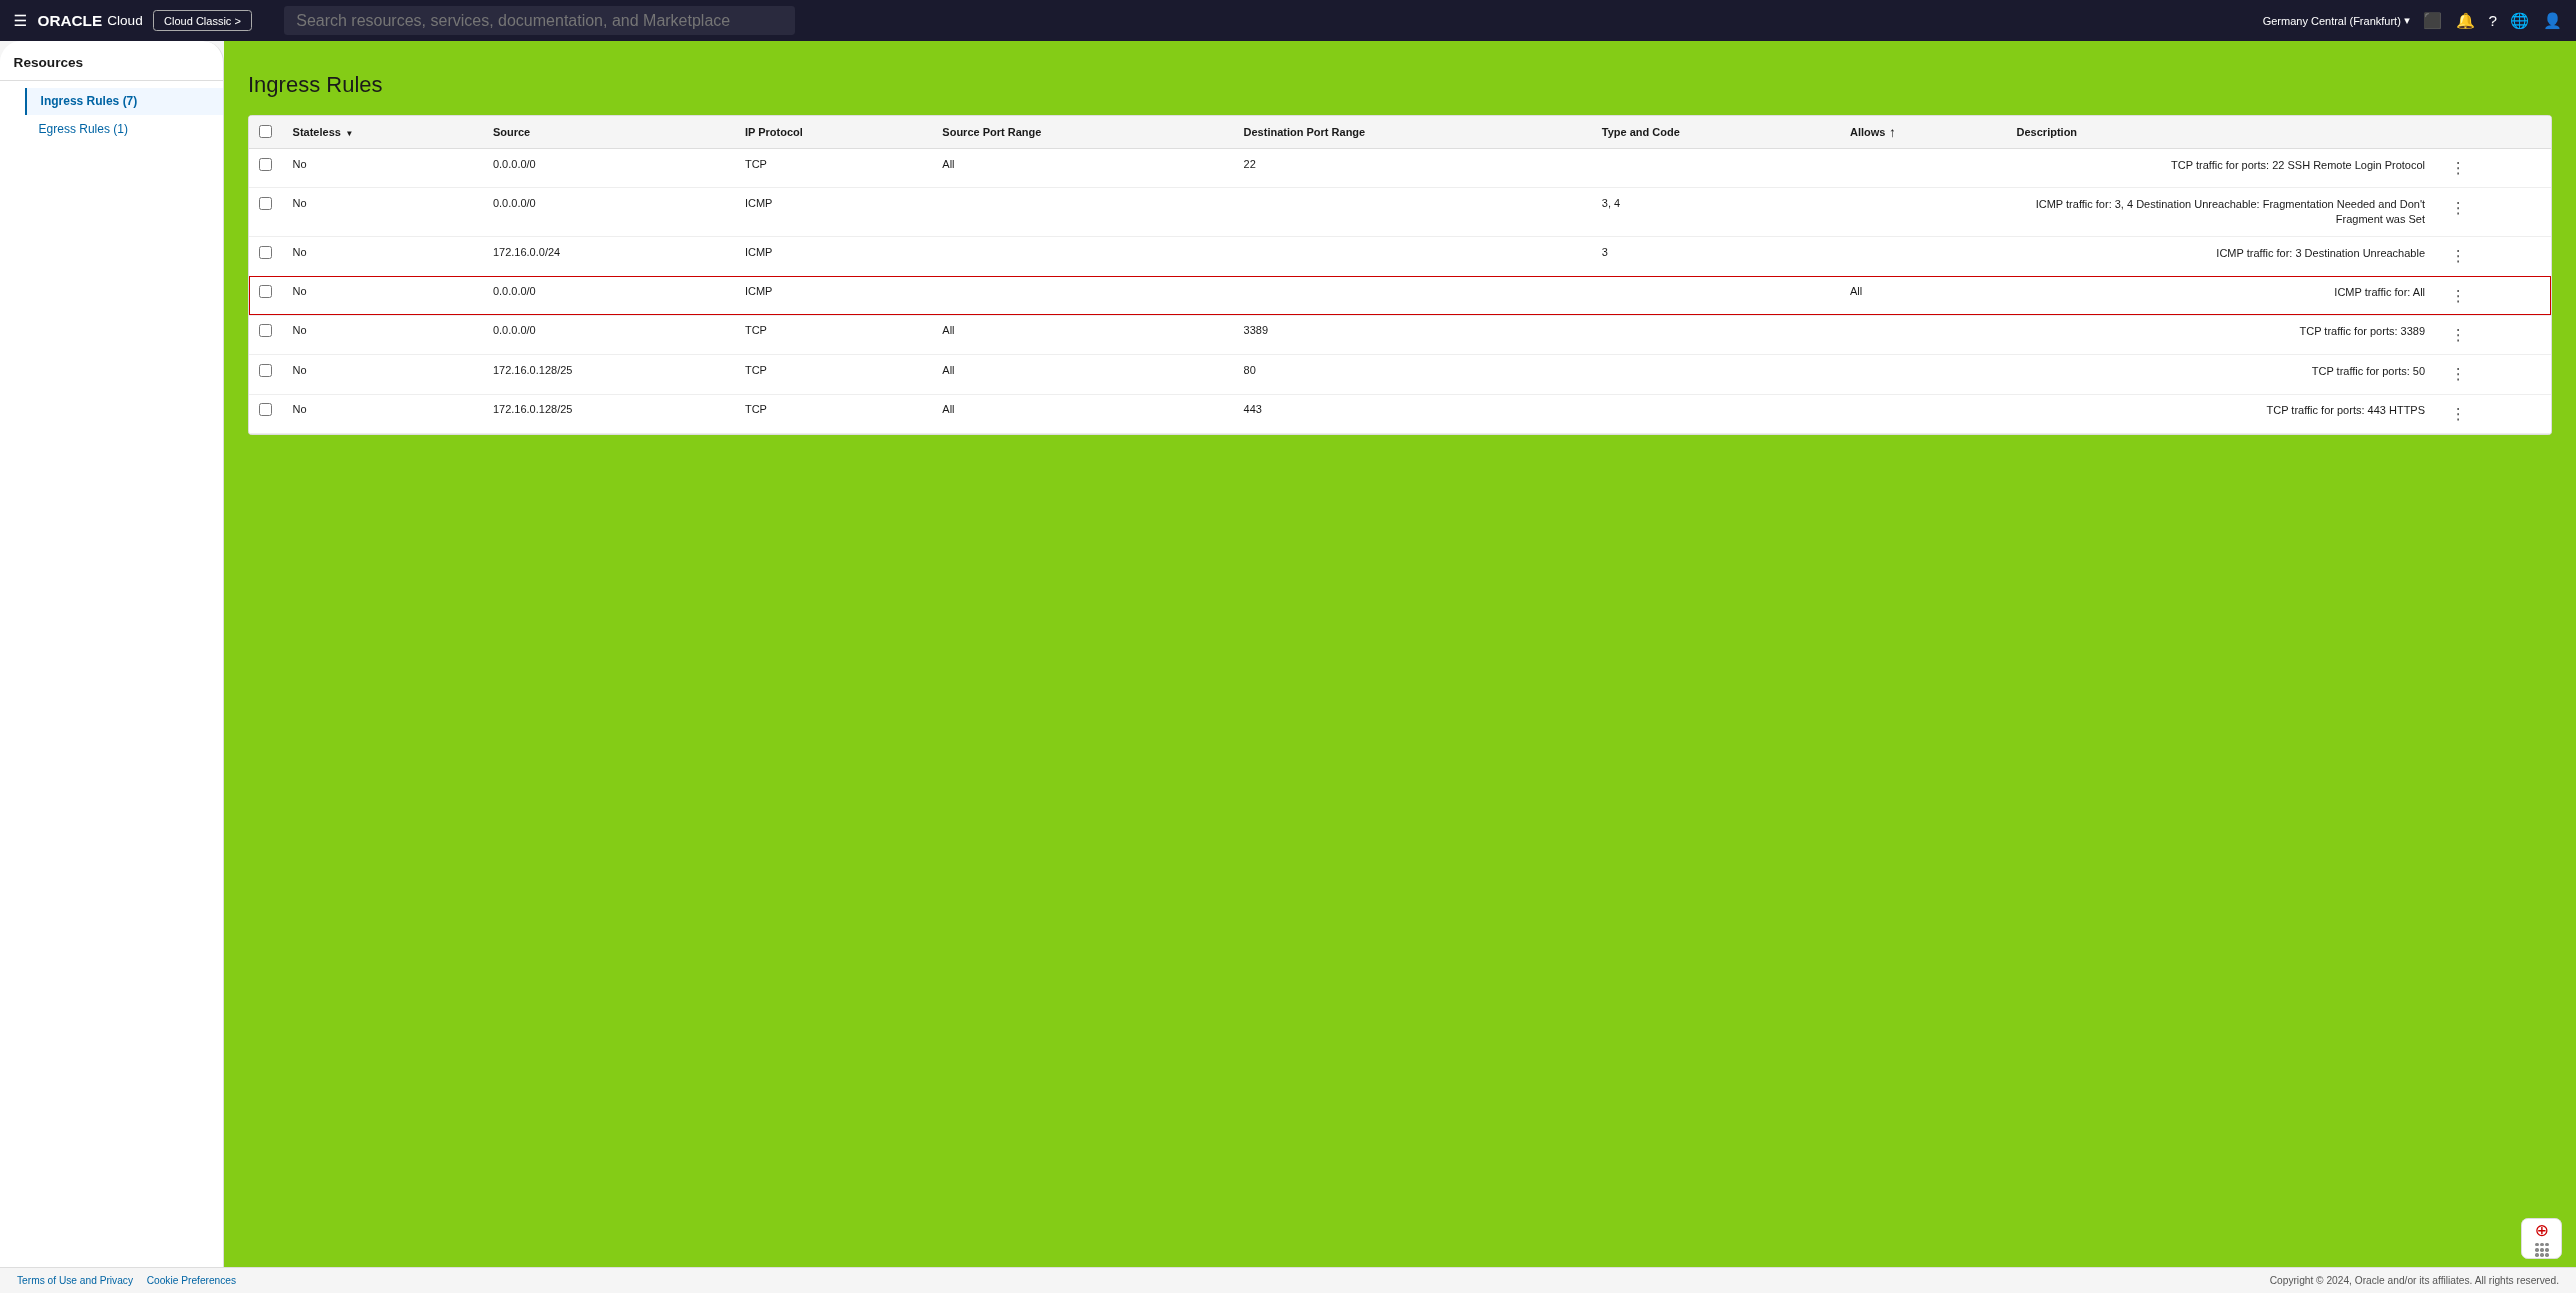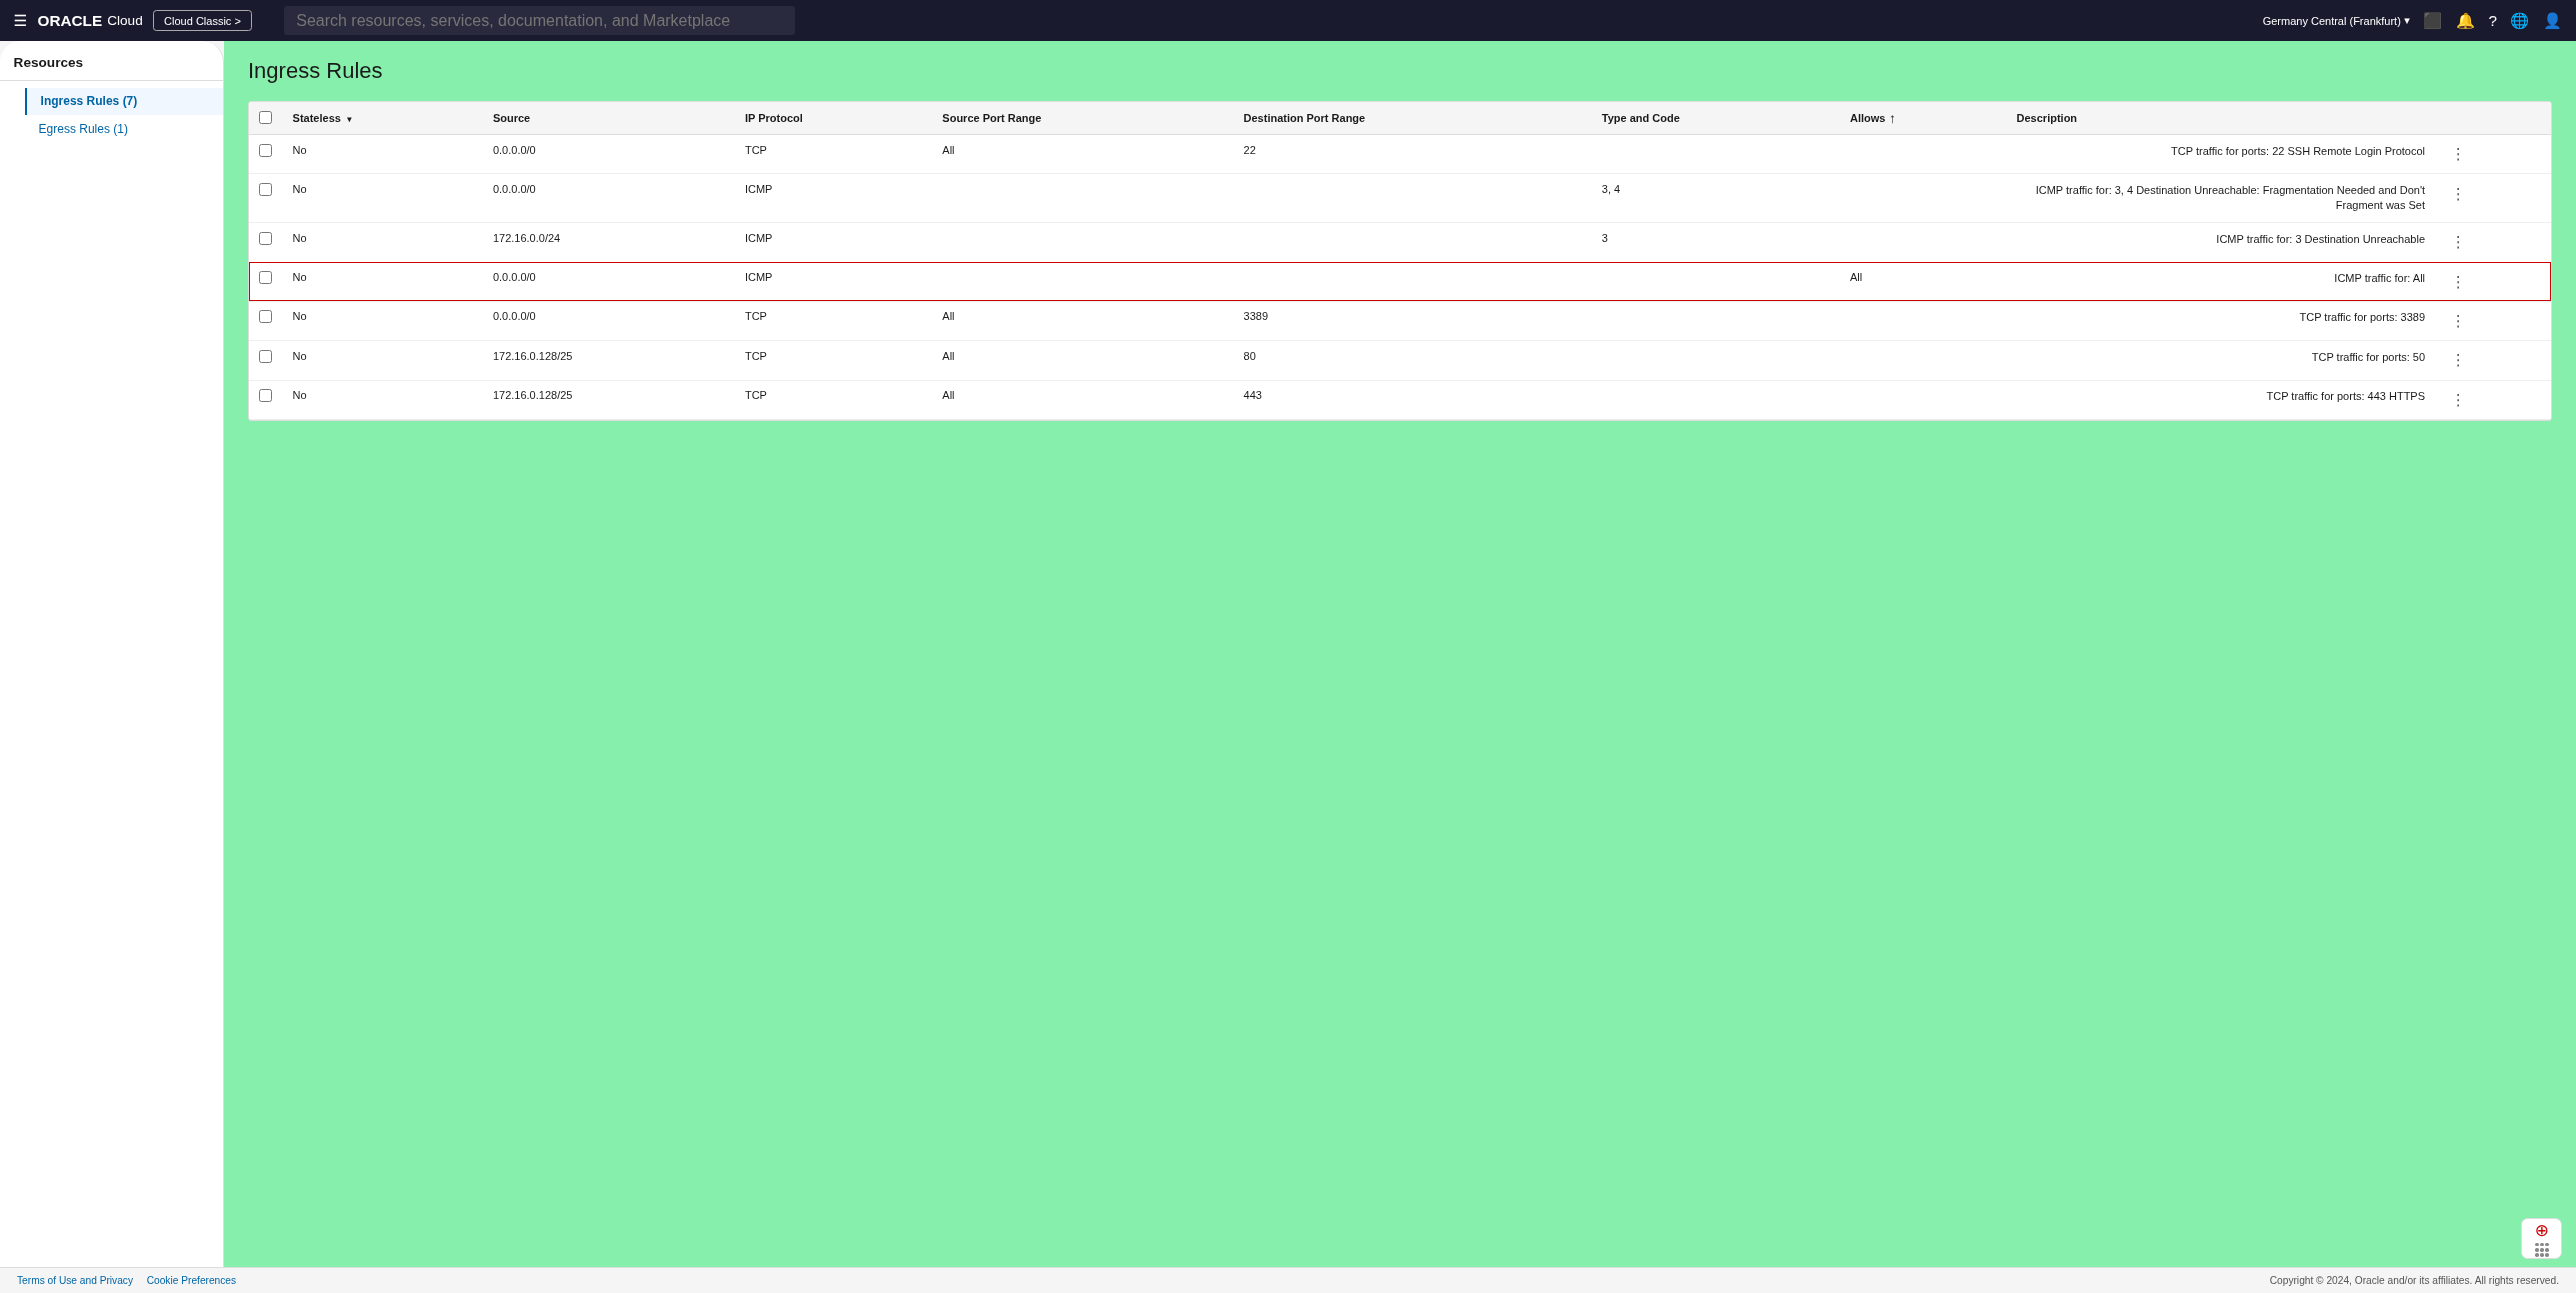--- a/index.html
+++ b/index.html
@@ -76,22 +76,22 @@
       font-weight: 600;
       border-left: 2.6px solid #0064a4;
       background: #f0f7ff;
     }
     .sidebar-item.secondary { color: #0064a4; }
 
     
     .main-content {
       flex: 1;
       overflow-y: auto;
-      background: #86efac;
-      padding: 17px 24px;
+      background: #84cc16;
+      padding: 31px 24px;
     }
 
     .page-title {
       font-size: 22px;
       font-weight: 400;
       color: #1a1a1a;
       margin-bottom: 17px;
     }
 
     

